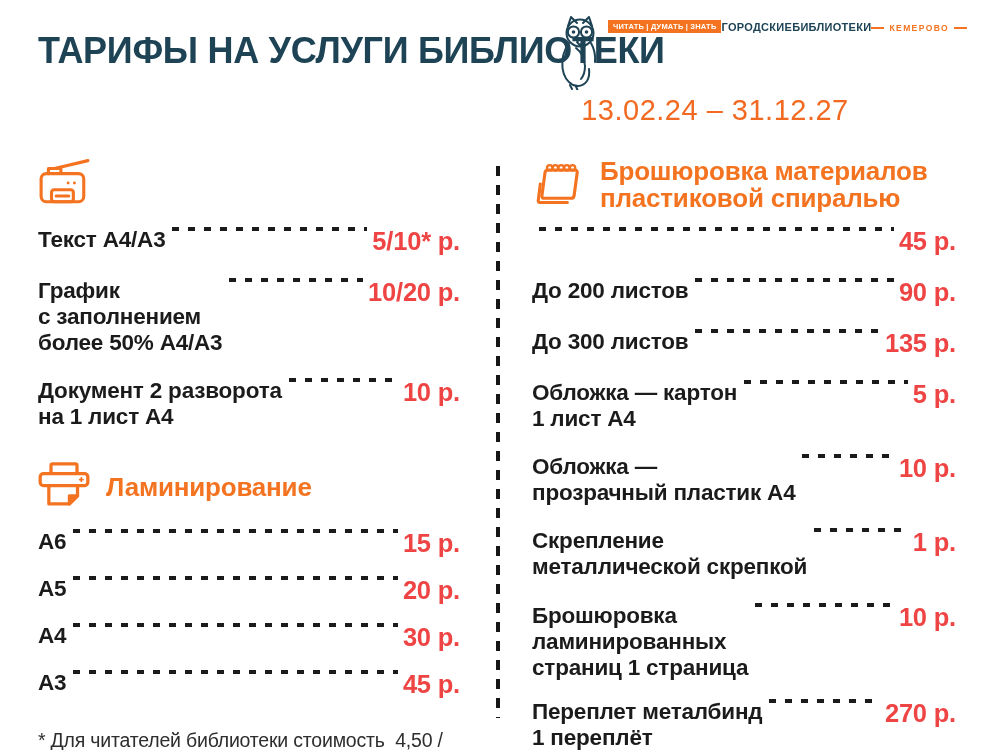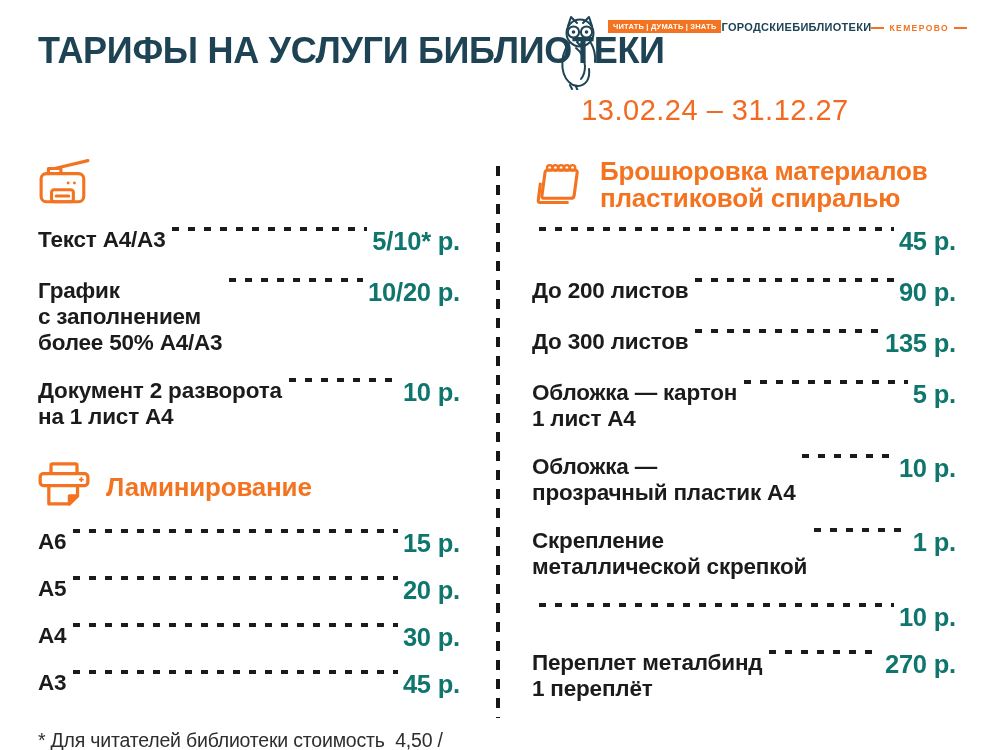--- a/index.html
+++ b/index.html
@@ -59,21 +59,21 @@
   .label {
     font-size:22.5px; font-weight:700; line-height:1.16;
     white-space:pre-line; letter-spacing:-0.2px; color:#1b1b1b;
   }
   .leader {
     flex:1 1 auto; min-width:18px; height:4px; margin:0 5px 6px 7px;
     background:repeating-linear-gradient(90deg,#1b1b1b 0 7px,transparent 7px 16px);
     background-position:left bottom;
   }
   .price {
-    font-size:25.5px; font-weight:700; white-space:nowrap; color:#0f766e;
+    font-size:25.5px; font-weight:700; white-space:nowrap; color:#ef4444;
     letter-spacing:-0.2px;
   }
   .footnote {
     margin-top:30px; font-size:19.5px; font-weight:400; color:#2e2e2e;
     white-space:pre-wrap; letter-spacing:-0.2px;
   }
   .mb18 { margin-bottom:18px !important; }
   .mb22 { margin-bottom:22px !important; }
 </style>
 </head>
@@ -230,20 +230,23 @@
     <span class="leader"></span>
     <span class="price">10 р.</span>
   </div>
   <div class="row mb22">
     <span class="label">Скрепление
 металлической скрепкой</span>
     <span class="leader"></span>
     <span class="price">1 р.</span>
   </div>
   <div class="row mb18">
+    <span class="label">Брошюровка
+ламинированных
+страниц 1 страница</span>
     <span class="leader"></span>
     <span class="price">10 р.</span>
   </div>
   <div class="row">
     <span class="label">Переплет металбинд
 1 переплёт</span>
     <span class="leader"></span>
     <span class="price">270 р.</span>
   </div>
 </div>

